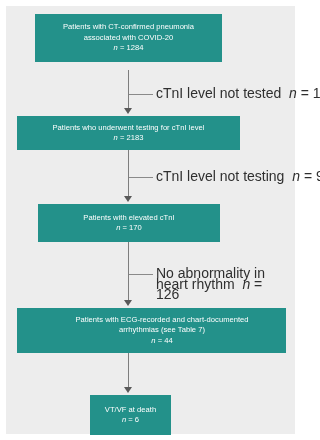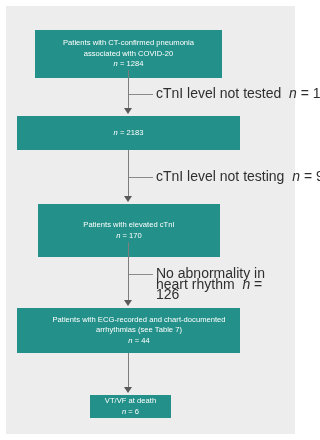--- a/index.html
+++ b/index.html
@@ -41,25 +41,25 @@
     font-size: 7.6px;
     line-height: 10.4px;
     letter-spacing: 0.02px;
     padding: 3px 4px;
   }
   .box .ln { display: block; white-space: nowrap; }
   .nval { font-style: normal; }
   .nval i { font-style: italic; }
 
   
-  #box-pneumonia   { left: 29px;  top: 24px;  width: 187px; height: 48px; }
+  #box-pneumonia   { left: 29px;  top: 8px;  width: 187px; height: 48px; }
   #box-tested      { left: 11px;  top: 110px; width: 223px; height: 34px; }
-  #box-elevated    { left: 32px;  top: 198px; width: 182px; height: 53px; }
-  #box-arrhythmias { left: 11px;  top: 302px; width: 223px; height: 45px; padding-left: 25px; }
-  #box-vtvf        { left: 84px;  top: 389px; width: 81px;  height: 23px; }
+  #box-elevated    { left: 32px;  top: 198px; width: 182px; height: 38px; }
+  #box-arrhythmias { left: 11px;  top: 302px; width: 269px; height: 45px; padding-left: 25px; }
+  #box-vtvf        { left: 84px;  top: 389px; width: 81px;  height: 40px; }
 
   
   .vline {
     position: absolute;
     left: 122px;
     width: 1.4px;
     background: #7d7d7d;
   }
   .arrowhead {
     position: absolute;
@@ -112,20 +112,21 @@
       <span class="ln">associated with COVID-20</span>
       <span class="ln nval"><i>n</i> <span>= 1284</span></span>
     </div>
 
     <div class="vline" id="vline-1"></div>
     <div class="arrowhead" id="arrow-1"></div>
     <div class="tick" id="tick-1"></div>
     <div class="branch-label" id="label-1"><span>cTnI level not tested</span>&nbsp; <i>n</i> <span>= 125</span></div>
 
     <div class="box" id="box-tested">
+      <span class="ln">Patients who underwent testing for cTnI level</span>
       <span class="ln nval"><i>n</i> <span>= 2183</span></span>
     </div>
 
     <div class="vline" id="vline-2"></div>
     <div class="arrowhead" id="arrow-2"></div>
     <div class="tick" id="tick-2"></div>
     <div class="branch-label" id="label-2"><span>cTnI level not testing</span>&nbsp; <i>n</i> <span>= 989</span></div>
 
     <div class="box" id="box-elevated">
       <span class="ln">Patients with elevated cTnI</span>

